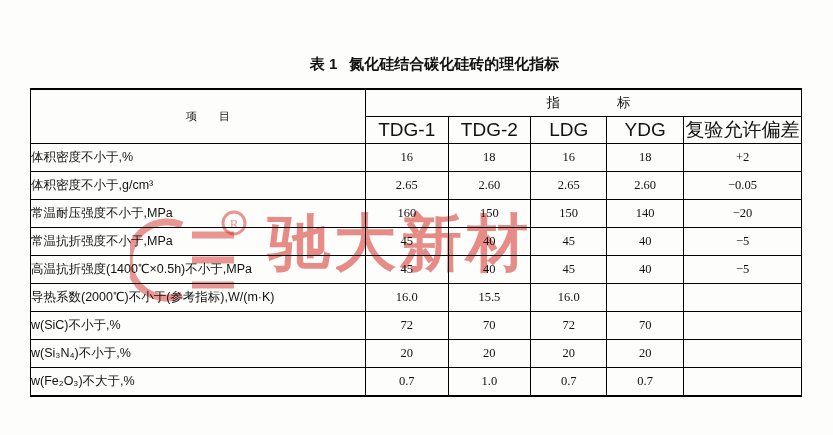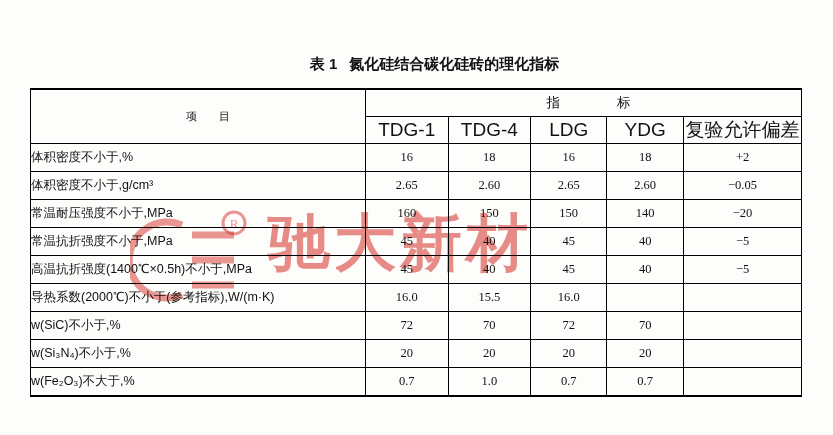--- a/index.html
+++ b/index.html
@@ -168,21 +168,21 @@
   </div>
 
   <table id="spec-table">
     <tbody>
       <tr>
         <td class="hdr-item outer-top" rowspan="2">项　　目</td>
         <td class="hdr-zhibiao outer-top" colspan="5">指　　标</td>
       </tr>
       <tr>
         <td class="hdr-col col-w1">TDG-1</td>
-        <td class="hdr-col col-w2">TDG-4</td>
+        <td class="hdr-col col-w2">TDG-2</td>
         <td class="hdr-col col-w3">LDG</td>
         <td class="hdr-col col-w4">YDG</td>
         <td class="hdr-col col-w5">复验允许偏差</td>
       </tr>
 
       <tr>
         <td class="row-item">体积密度不小于,%</td>
         <td class="row-val">16</td>
         <td class="row-val">18</td>
         <td class="row-val">16</td>

